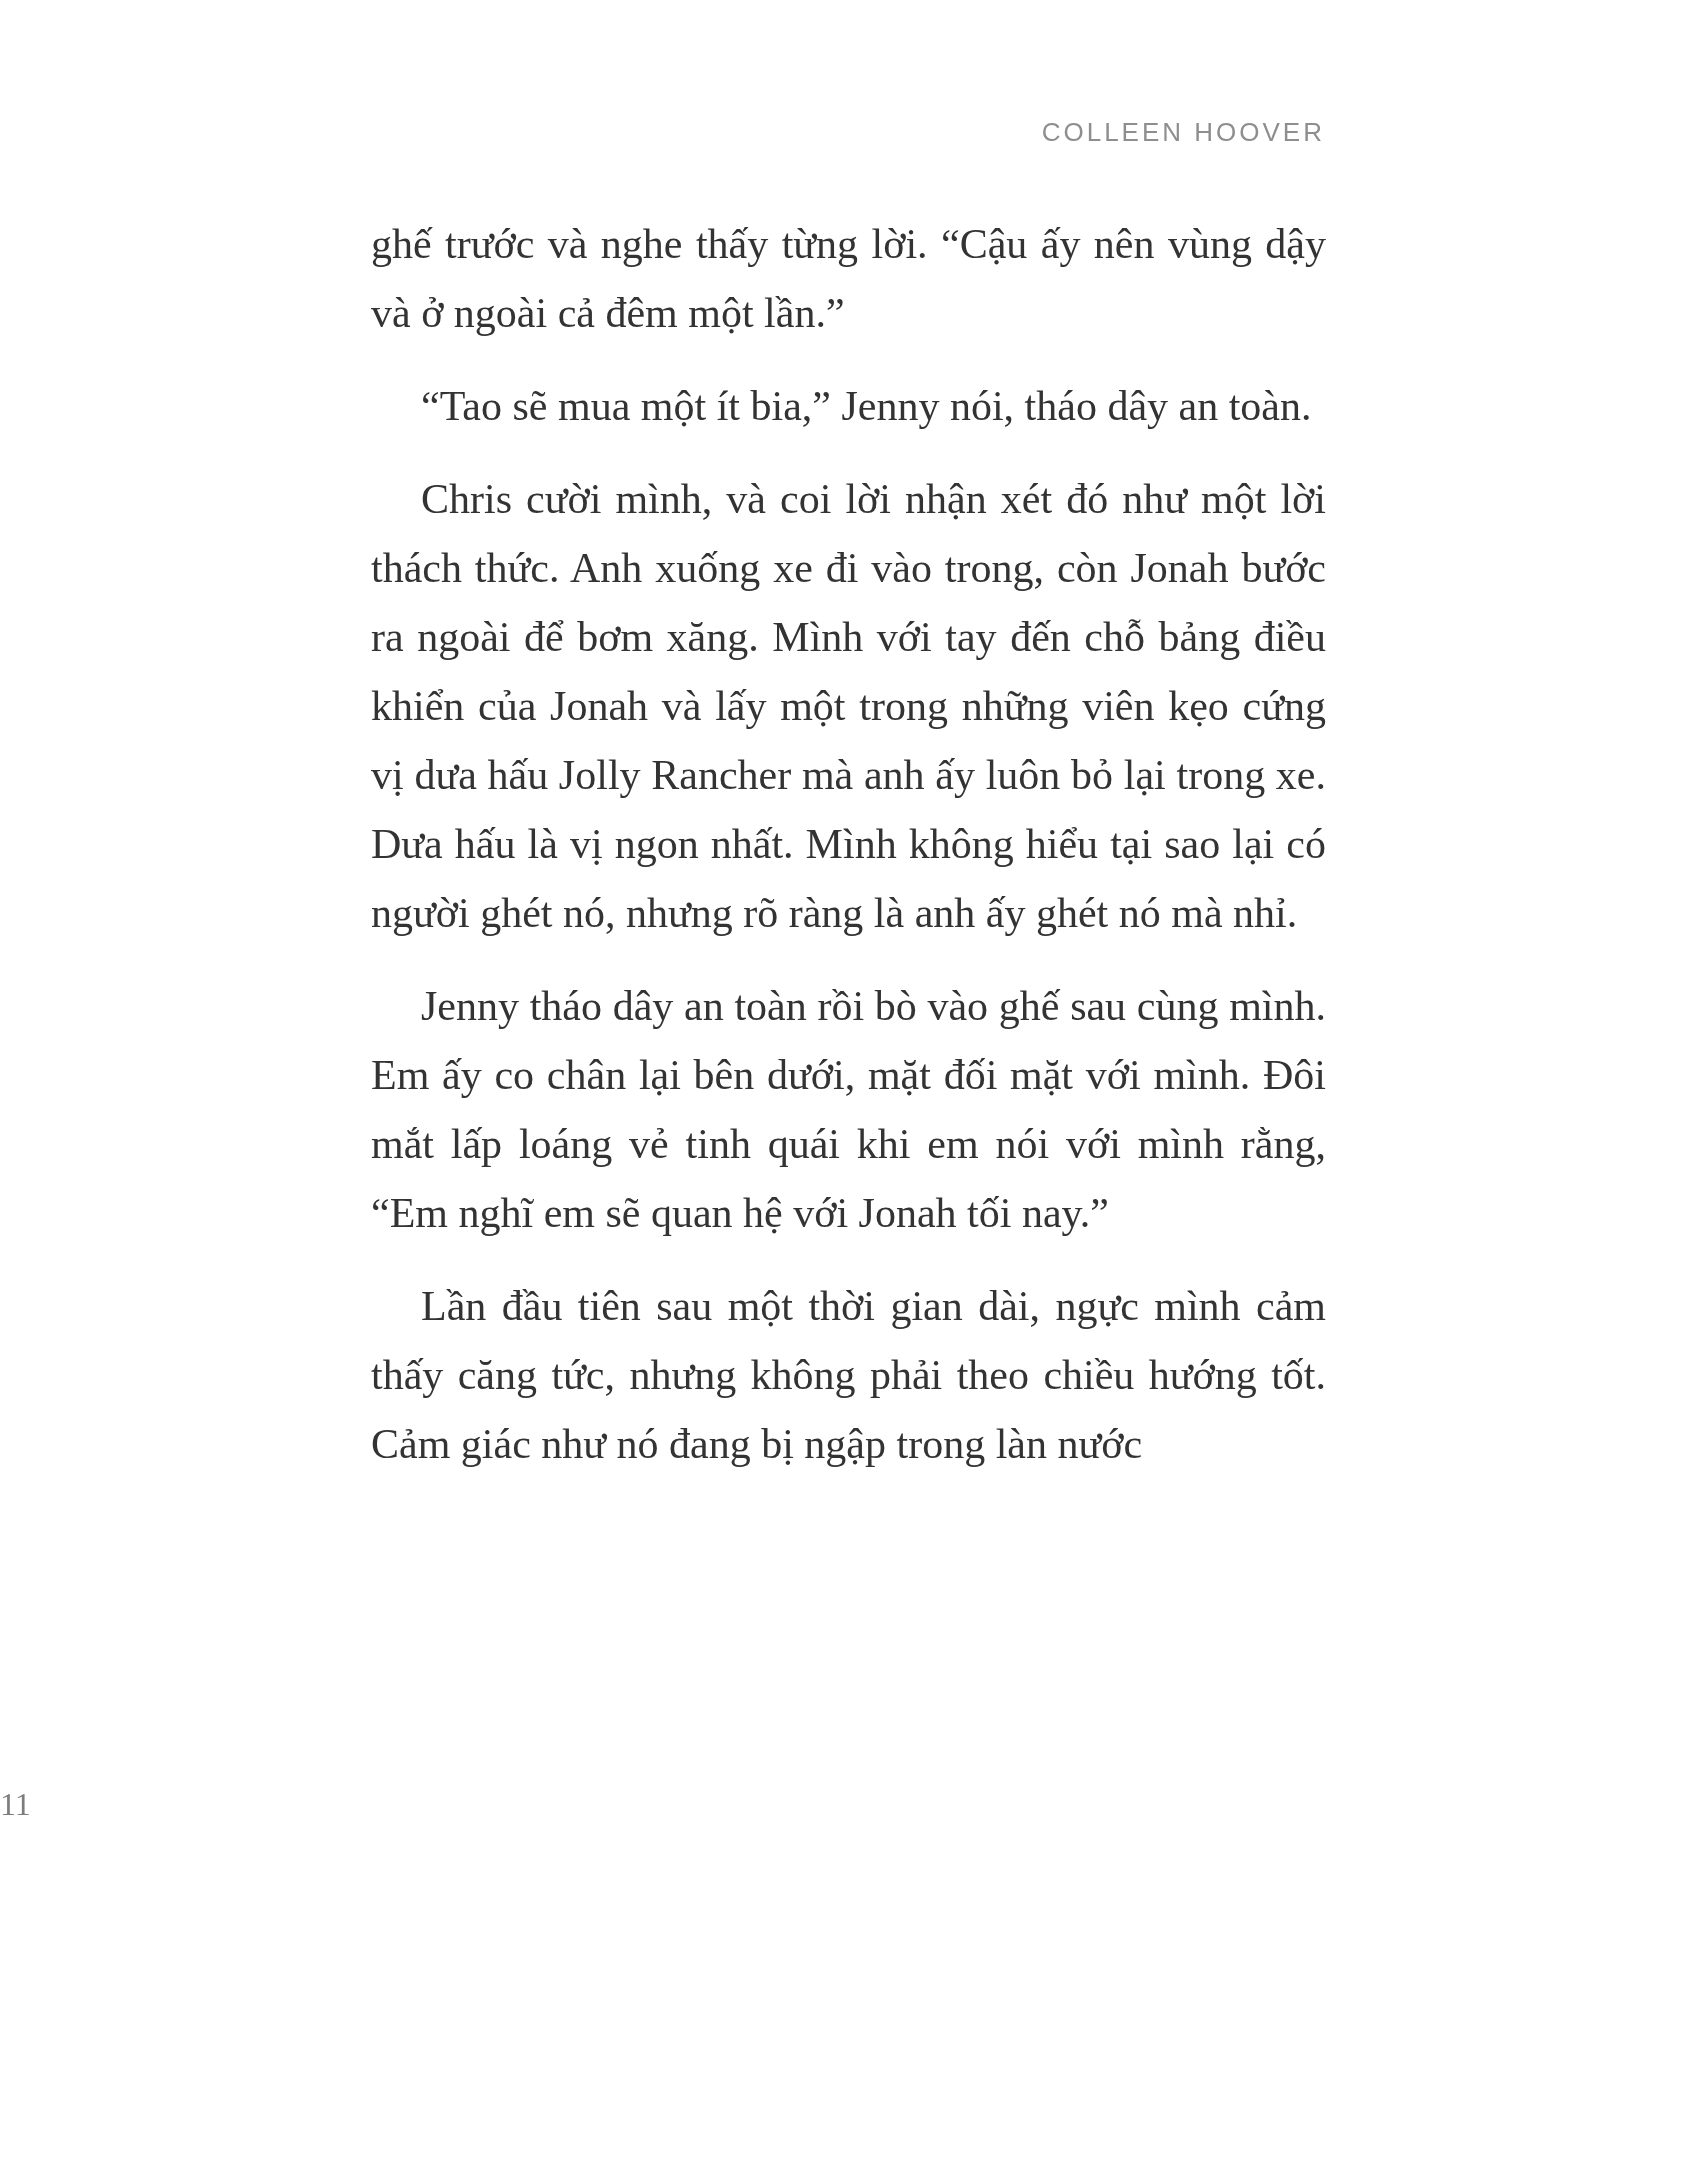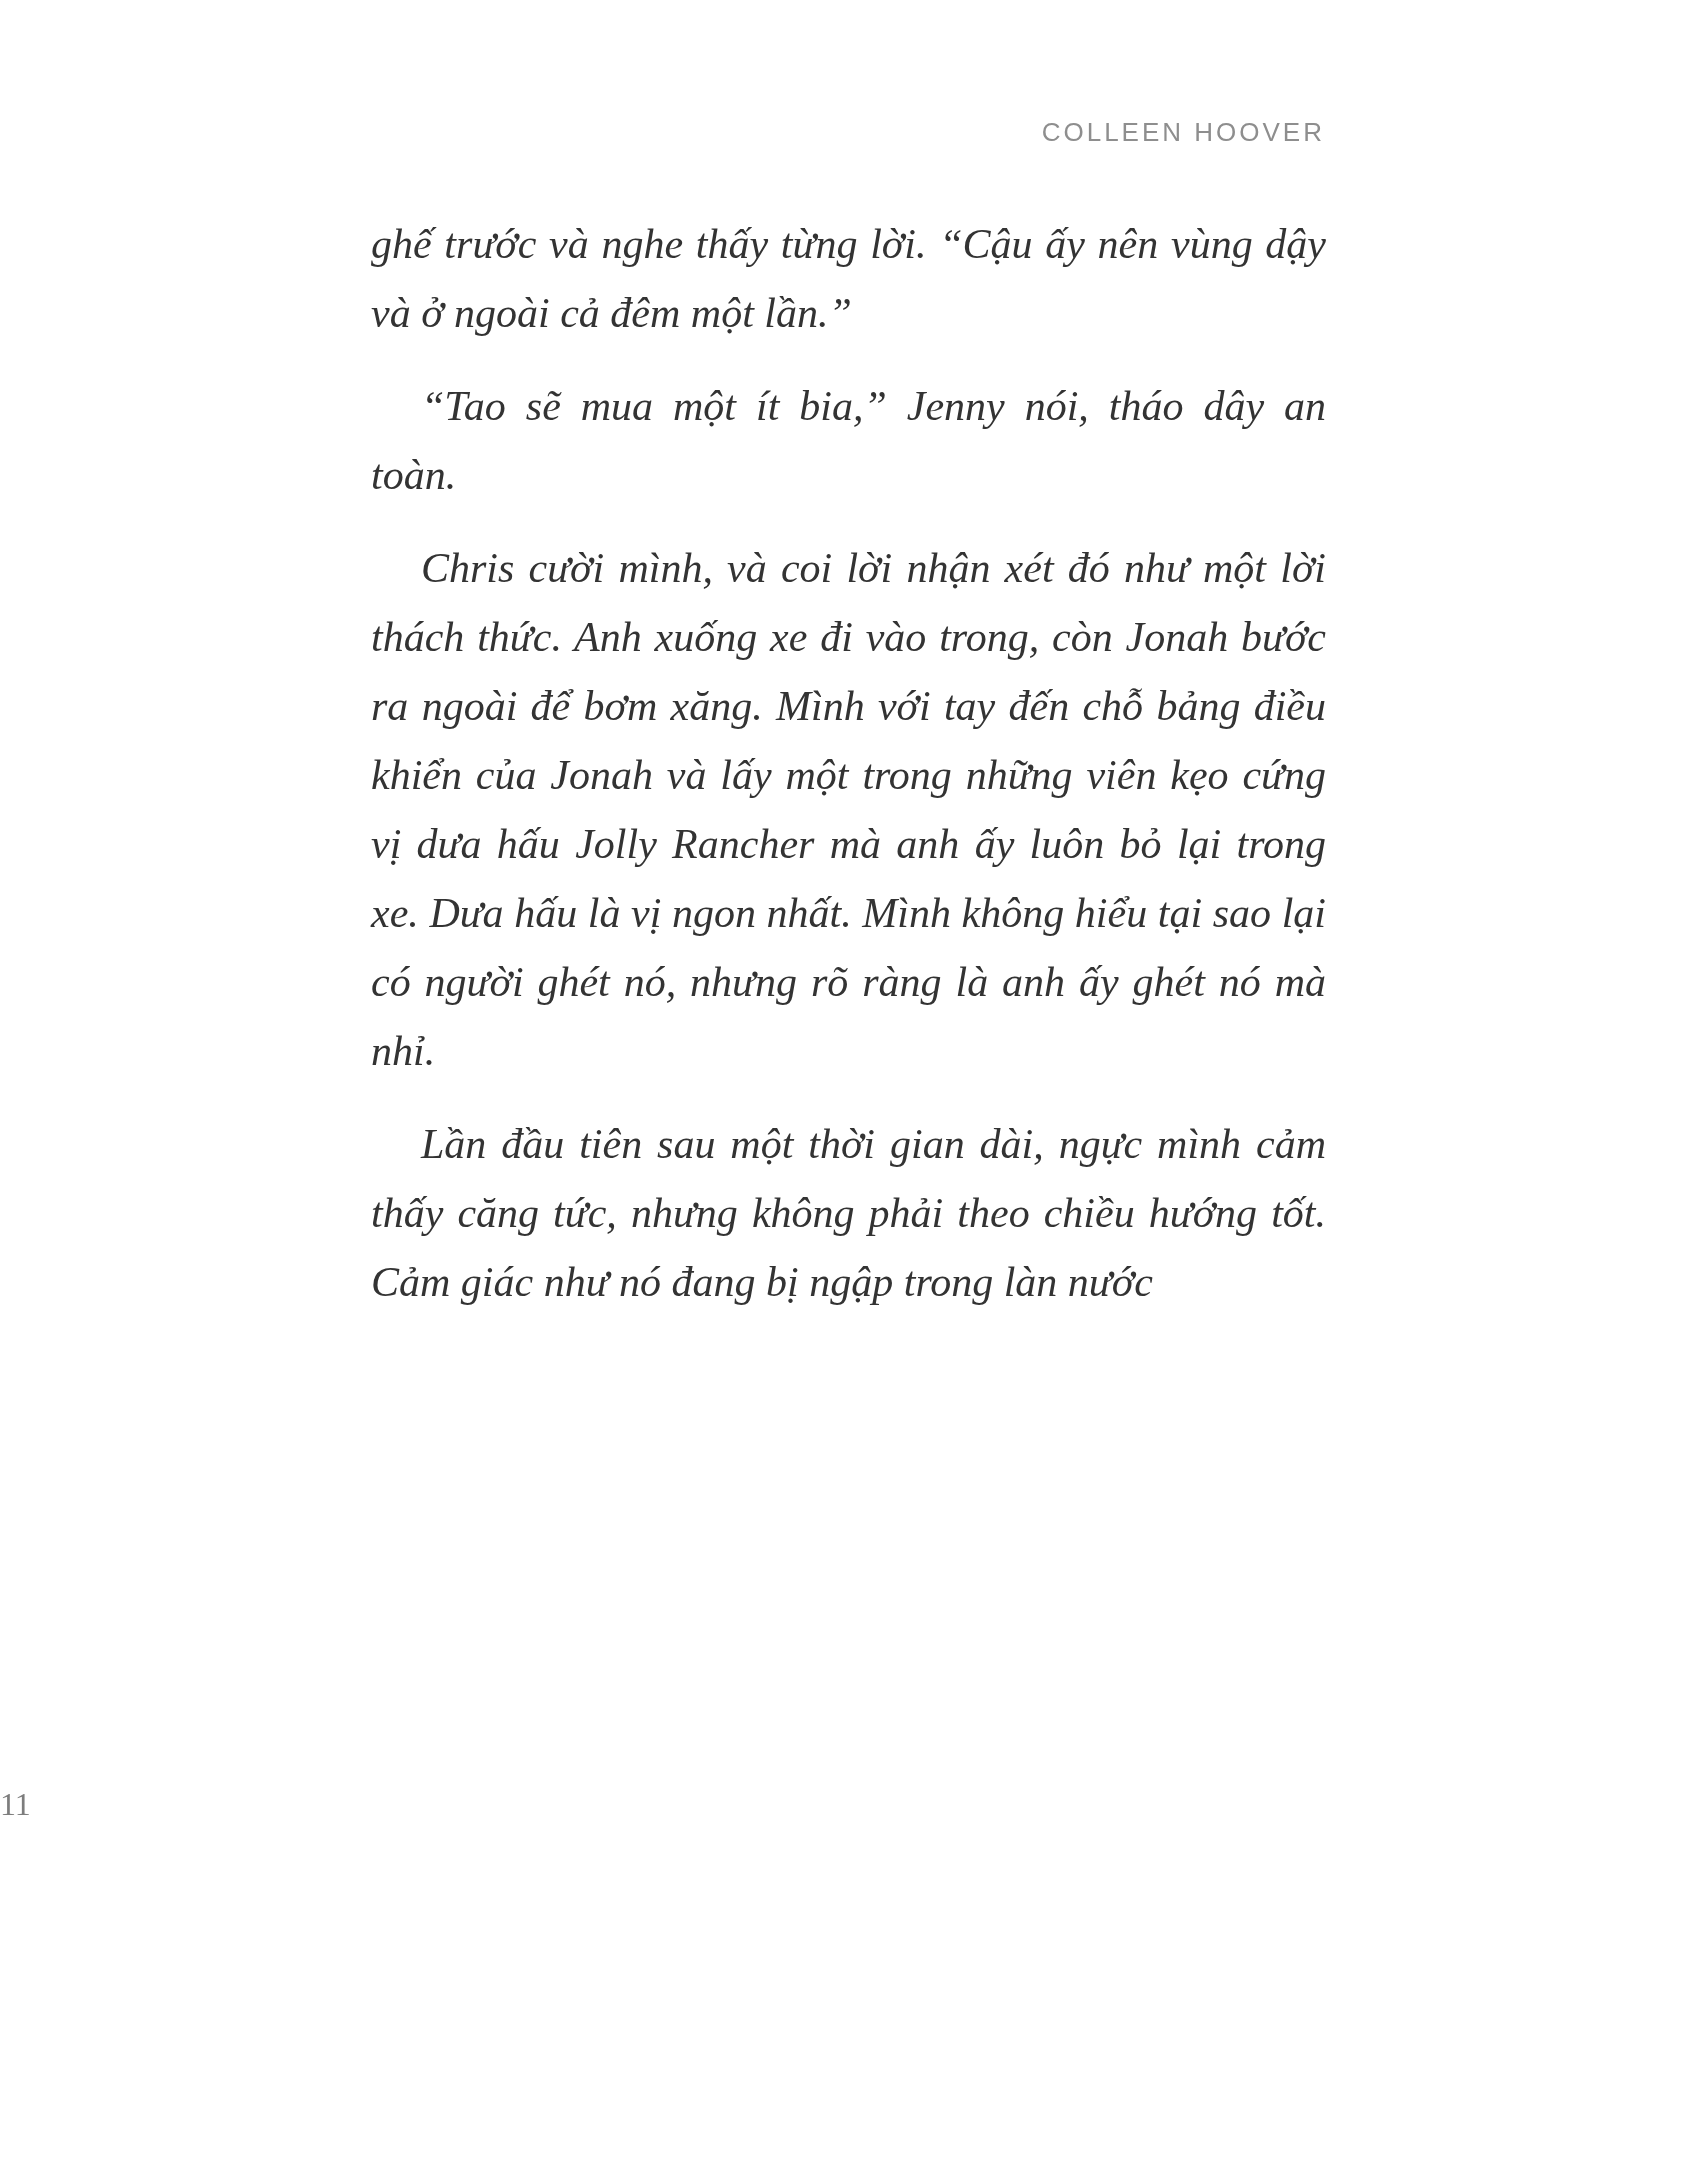--- a/index.html
+++ b/index.html
@@ -30,21 +30,20 @@
     top: 210px;
     width: 955px;
     font-family: "Liberation Serif", serif;
     font-size: 42px;
     line-height: 69px;
     color: #333333;
     text-align: justify;
   }
   .para {
     margin: 0 0 24px 0;
-    font-style: italic;
   }
   .para.indent {
     text-indent: 50px;
   }
   .folio {
     position: absolute;
     left: 0;
     right: 0;
     bottom: 91px;
     text-align: left;
@@ -56,18 +55,19 @@
 </head>
 <body>
 
 <div class="page">
   <div class="running-header">COLLEEN HOOVER</div>
 
   <div class="page-body">
       <p class="para">ghế trước và nghe thấy từng lời. “Cậu ấy nên vùng dậy và ở ngoài cả đêm một lần.”</p>
       <p class="para indent">“Tao sẽ mua một ít bia,” Jenny nói, tháo dây an toàn.</p>
       <p class="para indent">Chris cười mình, và coi lời nhận xét đó như một lời thách thức. Anh xuống xe đi vào trong, còn Jonah bước ra ngoài để bơm xăng. Mình với tay đến chỗ bảng điều khiển của Jonah và lấy một trong những viên kẹo cứng vị dưa hấu Jolly Rancher mà anh ấy luôn bỏ lại trong xe. Dưa hấu là vị ngon nhất. Mình không hiểu tại sao lại có người ghét nó, nhưng rõ ràng là anh ấy ghét nó mà nhỉ.</p>
+      <p class="para indent">Jenny tháo dây an toàn rồi bò vào ghế sau cùng mình. Em ấy co chân lại bên dưới, mặt đối mặt với mình. Đôi mắt lấp loáng vẻ tinh quái khi em nói với mình rằng, “Em nghĩ em sẽ quan hệ với Jonah tối nay.”</p>
       <p class="para indent">Lần đầu tiên sau một thời gian dài, ngực mình cảm thấy căng tức, nhưng không phải theo chiều hướng tốt. Cảm giác như nó đang bị ngập trong làn nước</p>
     </div>
 
   <div class="folio">11</div>
 </div>
 
 
 </body></html>

